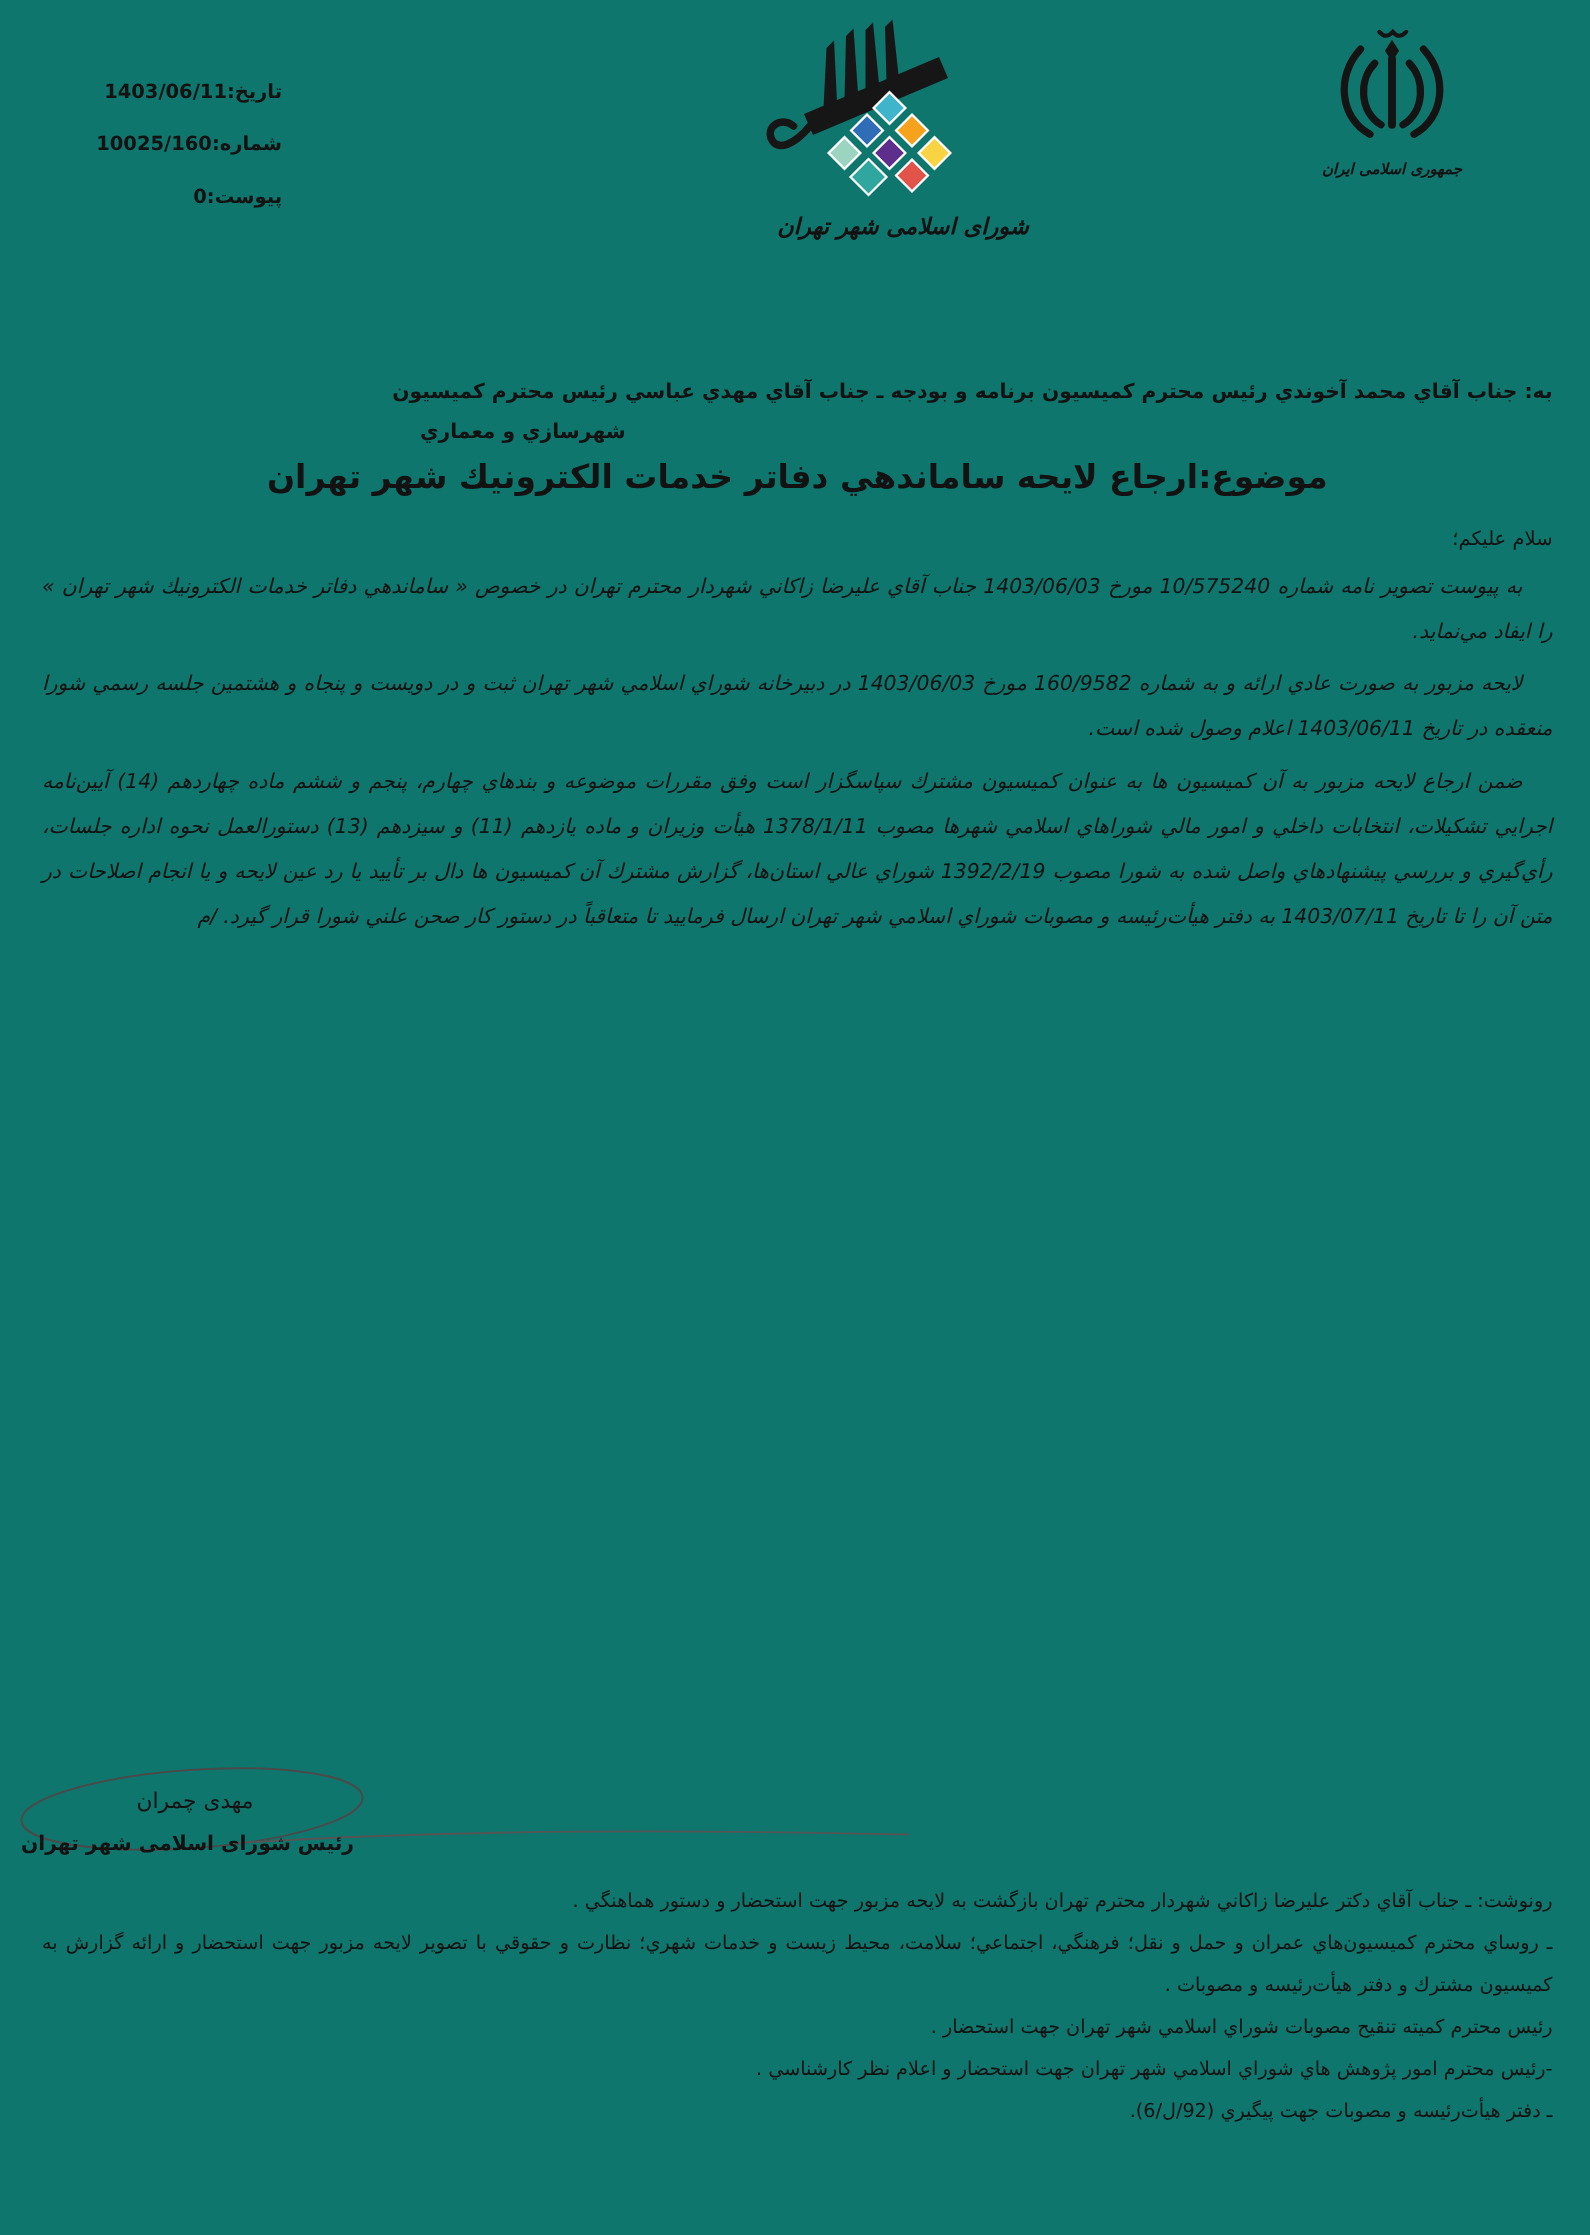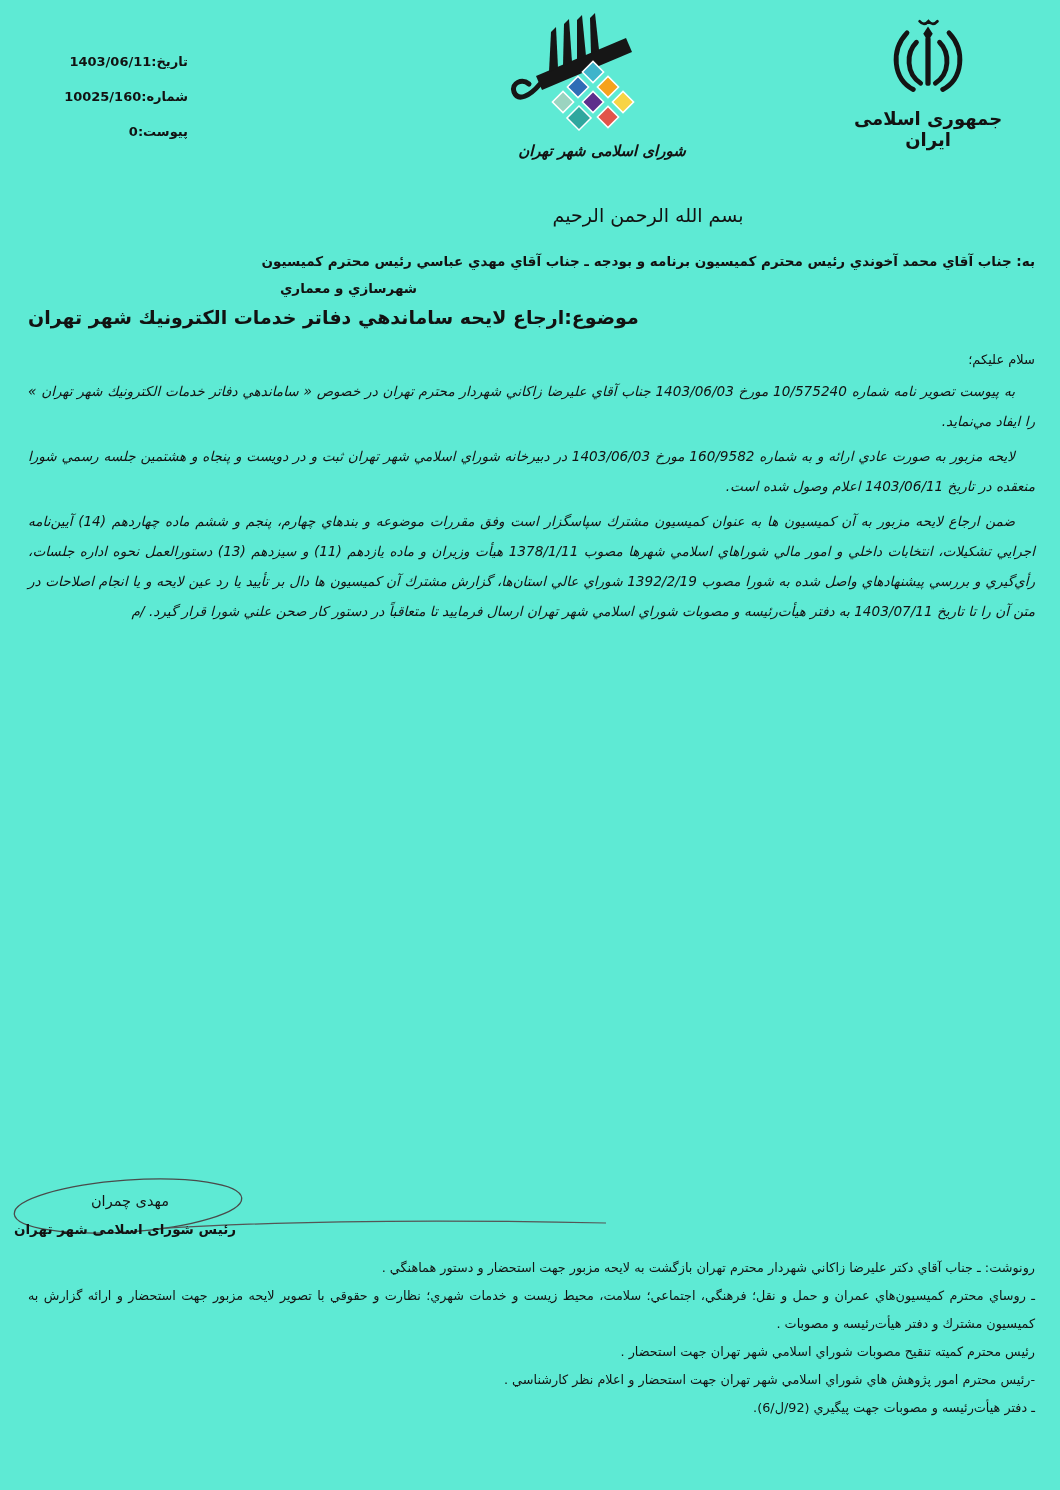--- a/index.html
+++ b/index.html
@@ -1,39 +1,39 @@
 <!DOCTYPE html>
 <html lang="fa"><head>
 <meta charset="utf-8">
 <style>
   html,body{margin:0;padding:0;background:#e8e8e8;}
   .page{
-    position:relative;width:1060px;height:1490px;background:#5eead4;
+    position:relative;width:1060px;height:1490px;background:#0f766e;
     font-family:"DejaVu Sans", sans-serif;color:#121212;margin:0 auto;overflow:hidden;
   }
   
   .meta{
     position:absolute;top:44px;left:34px;width:154px;
     direction:rtl;text-align:right;font-weight:bold;font-size:13px;line-height:35px;
   }
   
   .council{position:absolute;top:10px;left:492px;width:220px;text-align:center;}
   .council-caption{direction:rtl;font-weight:bold;font-style:italic;font-size:15px;margin-top:2px;}
   
   .emblem{position:absolute;top:16px;left:848px;width:160px;text-align:center;}
-  .emblem-caption{direction:rtl;font-weight:bold;font-size:18px;margin-top:4px;}
+  .emblem-caption{direction:rtl;font-weight:bold;font-style:italic;font-size:10px;margin-top:4px;}
   
   .bismillah{
     position:absolute;top:204px;left:0;width:100%;box-sizing:border-box;padding-left:236px;
     direction:rtl;text-align:center;font-size:19px;
   }
   .addr{position:absolute;top:248px;left:28px;right:25px;direction:rtl;font-weight:bold;font-size:13.5px;line-height:27px;}
   .addr-l1{text-align:right;}
   .addr-l2{text-align:left;margin-left:252px;}
-  .subject{position:absolute;top:306px;left:28px;right:25px;direction:rtl;text-align:left;font-weight:bold;font-size:19px;}
+  .subject{position:absolute;top:306px;left:28px;right:25px;direction:rtl;text-align:center;font-weight:bold;font-size:22px;}
   .salam{position:absolute;top:352px;left:28px;right:25px;direction:rtl;text-align:right;font-size:13px;}
   .bodytext{position:absolute;top:376px;left:28px;right:25px;direction:rtl;text-align:justify;font-size:13.6px;line-height:30px;}
   .bodytext p{margin:0 0 5px 0;text-indent:20px;font-style:italic;}
   
   .sig{position:absolute;top:1176px;left:6px;width:620px;height:80px;}
   .sig svg{position:absolute;left:0;top:0;}
   .sig-name{position:absolute;top:17px;left:38px;width:172px;text-align:center;direction:rtl;font-weight:normal;font-size:14.5px;}
   .sig-title{position:absolute;top:45px;left:0;width:238px;text-align:center;direction:rtl;font-weight:bold;font-size:13.5px;}
   
   .cc{position:absolute;top:1254px;left:28px;right:25px;direction:rtl;font-size:12.8px;line-height:28px;}
@@ -83,21 +83,20 @@
         <path d="M39 25 C29 35 29 55 43 64" stroke-width="4.6"></path>
         <path d="M61 25 C71 35 71 55 57 64" stroke-width="4.6"></path>
         <path d="M30 16 C14 33 17 60 36 70" stroke-width="4.6"></path>
         <path d="M70 16 C86 33 83 60 64 70" stroke-width="4.6"></path>
       </g>
       <path d="M50 10 l4.5 7 -4.5 7 -4.5 -7 Z" fill="#141414"></path>
     </svg>
     <div class="emblem-caption">جمهوری اسلامی ایران</div>
   </div>
 
-  <div class="bismillah">بسم الله الرحمن الرحيم</div>
 
   <div class="addr">
     <div class="addr-l1">به: جناب آقاي محمد آخوندي رئيس محترم كميسيون برنامه و بودجه ـ جناب آقاي مهدي عباسي رئيس محترم كميسيون</div>
     <div class="addr-l2">شهرسازي و معماري</div>
   </div>
 
   <div class="subject">موضوع:ارجاع لايحه ساماندهي دفاتر خدمات الكترونيك شهر تهران</div>
 
   <div class="salam">سلام عليكم؛</div>
 

